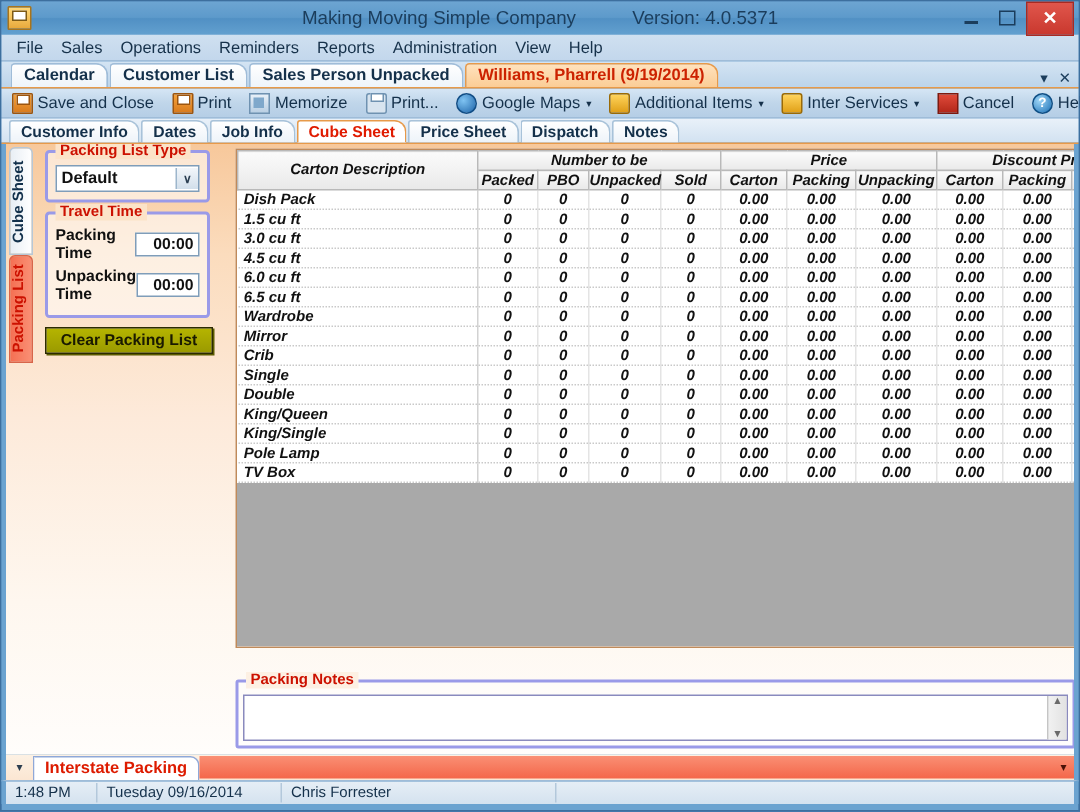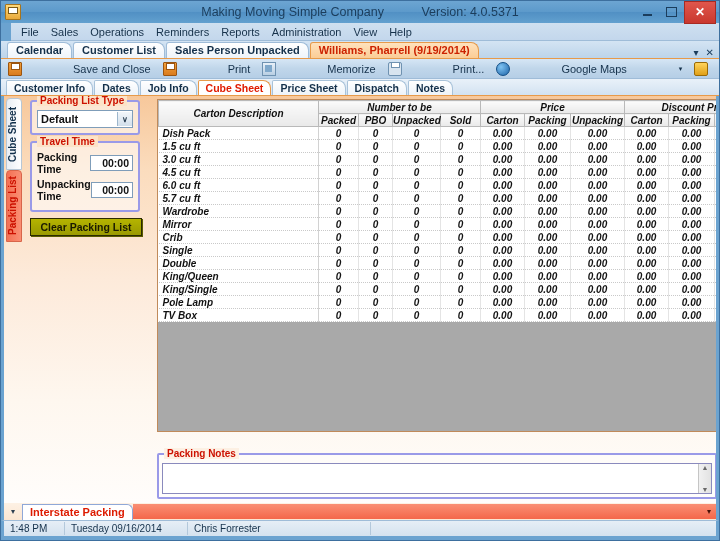--- a/index.html
+++ b/index.html
@@ -53,21 +53,20 @@
     color:#fff;font-size:12px;font-weight:700;
     border:1px solid #a82a22;
   }
 
   
   .menubar{
     height:17px;display:flex;align-items:center;
     background:linear-gradient(180deg,#cfe0f0 0%,#c3d7ec 100%);
     border-bottom:1px solid #9fbcd8;
     padding-left:4px;
-    margin-left:10px;
   }
   .menu-item{
     padding:1px 6px;font-size:11px;color:#16314a;white-space:nowrap;
   }
 
   
   .maintabs{
     height:17px;display:flex;align-items:flex-end;
     background:linear-gradient(180deg,#d4e4f3 0%,#bcd4ea 100%);
     padding-left:6px;position:relative;
@@ -91,21 +90,21 @@
     padding-right:5px;gap:7px;color:#1b3d5c;font-size:10px;
   }
 
   
   .toolbar{
     height:19px;display:flex;align-items:center;
     background:linear-gradient(180deg,#d6e6f5 0%,#c0d6ea 50%,#b5cee6 100%);
     border-bottom:1px solid #9fbcd8;
     padding-left:3px;
   }
-  .tb-item{display:flex;align-items:center;padding:16px 4px;height:17px;white-space:nowrap;gap:48px;}
+  .tb-item{display:flex;align-items:center;padding:16px 4px;height:17px;white-space:nowrap;}
   .tb-label{font-size:11px;color:#15314b;margin-left:3px;}
   .tb-caret{font-size:7px;color:#15314b;margin-left:4px;}
   .tb-sep{width:1px;height:13px;background:#8fb0cd;margin:0 2px;}
   .ic{width:12px;height:12px;flex:none;position:relative;display:inline-block;}
   .ic-save{background:linear-gradient(180deg,#f4a23c,#d97b1d);border:1px solid #9c550f;border-radius:1px;}
   .ic-save:after{content:"";position:absolute;left:2px;top:0px;width:7px;height:5px;background:#fff;border:1px solid #9c550f;}
   .ic-memo{background:linear-gradient(180deg,#e8f0f8,#b9cfe3);border:1px solid #6f92b1;}
   .ic-memo:after{content:"";position:absolute;left:2px;top:2px;width:7px;height:7px;background:#7fa8cb;}
   .ic-print{background:#d8e4ef;border:1px solid #6f92b1;border-radius:2px;}
   .ic-print:after{content:"";position:absolute;left:2px;top:-1px;width:7px;height:4px;background:#fff;border:1px solid #6f92b1;}
@@ -528,21 +527,21 @@
               <td class="num">0</td>
               <td class="num">0</td>
               <td class="num">0.00</td>
               <td class="num">0.00</td>
               <td class="num">0.00</td>
               <td class="num">0.00</td>
               <td class="num">0.00</td>
               <td class="num">0.00</td>
             </tr>
             <tr>
-              <td class="desc">5.7 cu ft</td>
+              <td class="desc">6.5 cu ft</td>
               <td class="num">0</td>
               <td class="num">0</td>
               <td class="num">0</td>
               <td class="num">0</td>
               <td class="num">0.00</td>
               <td class="num">0.00</td>
               <td class="num">0.00</td>
               <td class="num">0.00</td>
               <td class="num">0.00</td>
               <td class="num">0.00</td>

